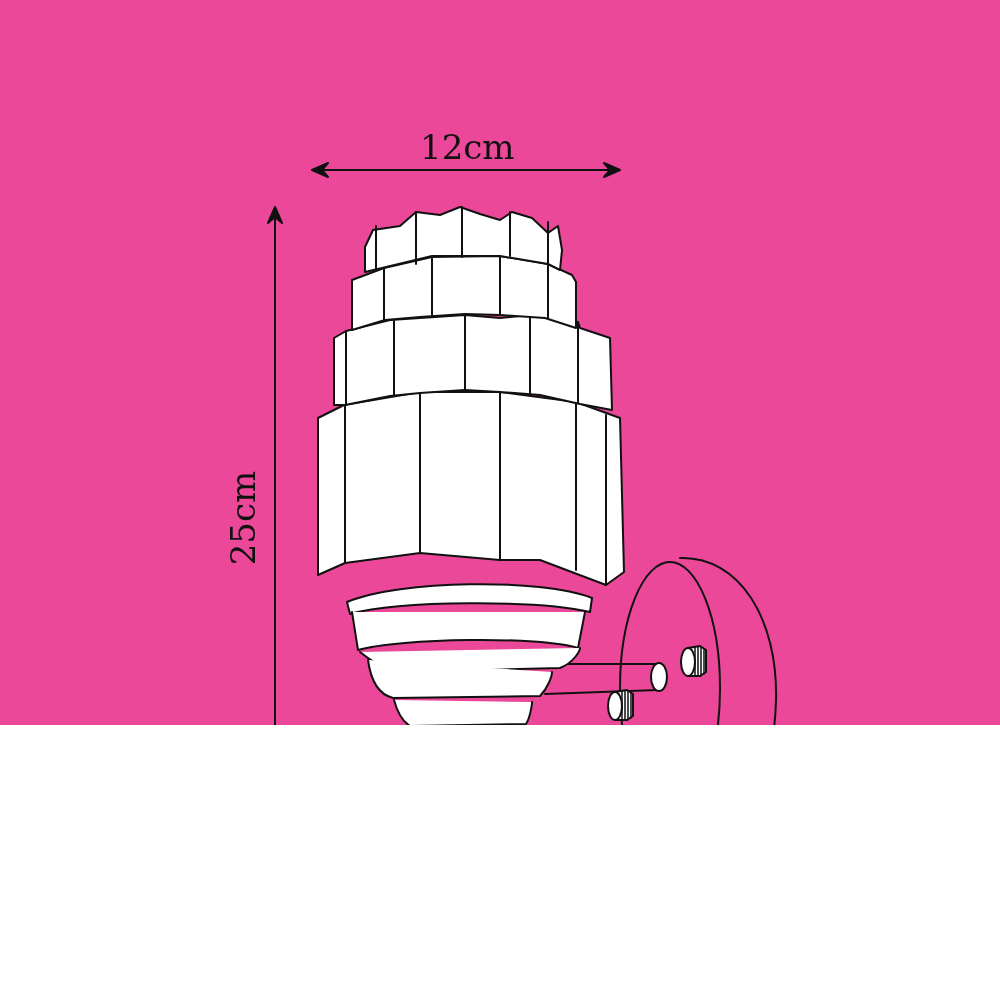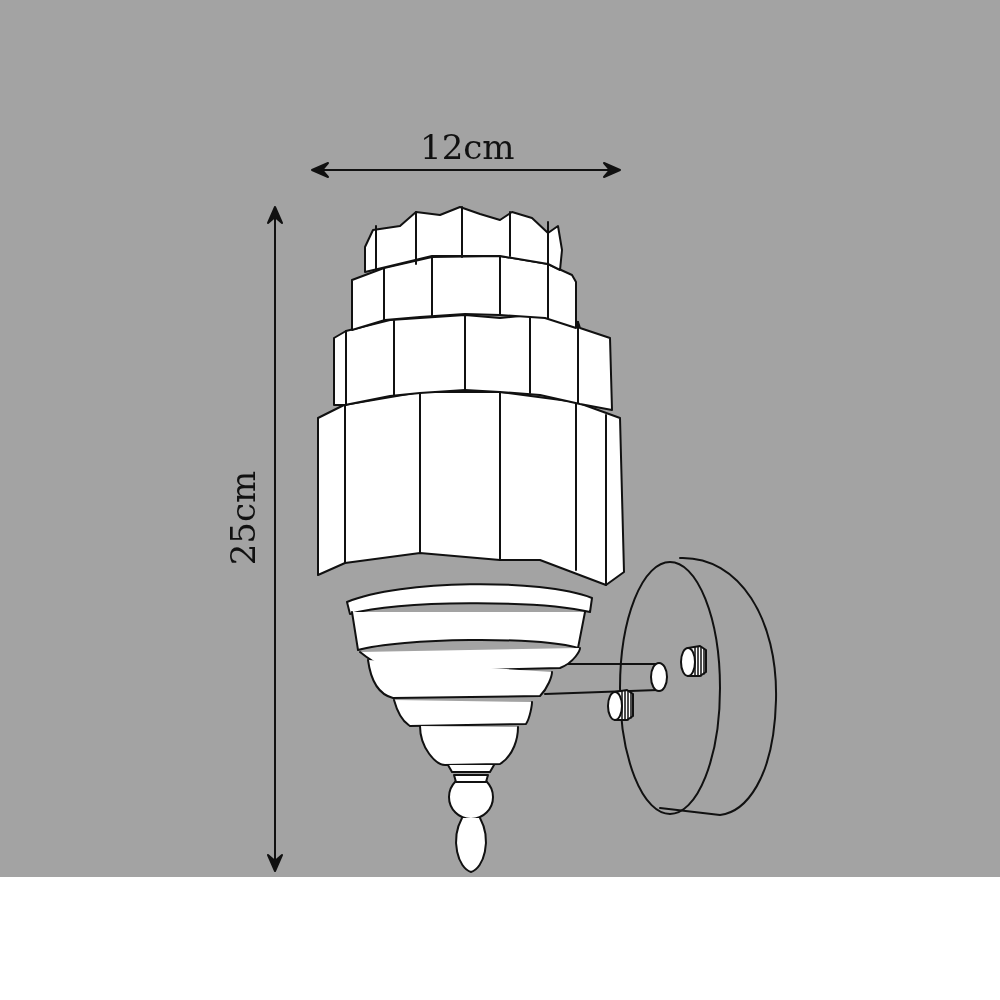--- a/index.html
+++ b/index.html
@@ -1,16 +1,16 @@
 <!DOCTYPE html>
 <html><head>
 <meta charset="utf-8">
 <style>
   html, body { margin: 0; padding: 0; background: #ffffff; }
-  #canvas { position: relative; width: 1000px; height: 877px; background: #a3a3a3; overflow: hidden; }
+  #canvas { position: relative; width: 1000px; height: 725px; background: #ec4899; overflow: hidden; }
   svg { position: absolute; left: 0; top: 0; }
   .label { position: absolute; font-family: "DejaVu Serif", "Liberation Serif", serif; color: #111111; font-size: 34px; line-height: 1; white-space: nowrap; }
   #width-label { left: 420px; top: 130px; }
   #height-label { left: 243px; top: 518px; transform: translate(-50%, -50%) rotate(-90deg); }
 </style>
 </head>
 <body>
 
 <div id="canvas">
 

